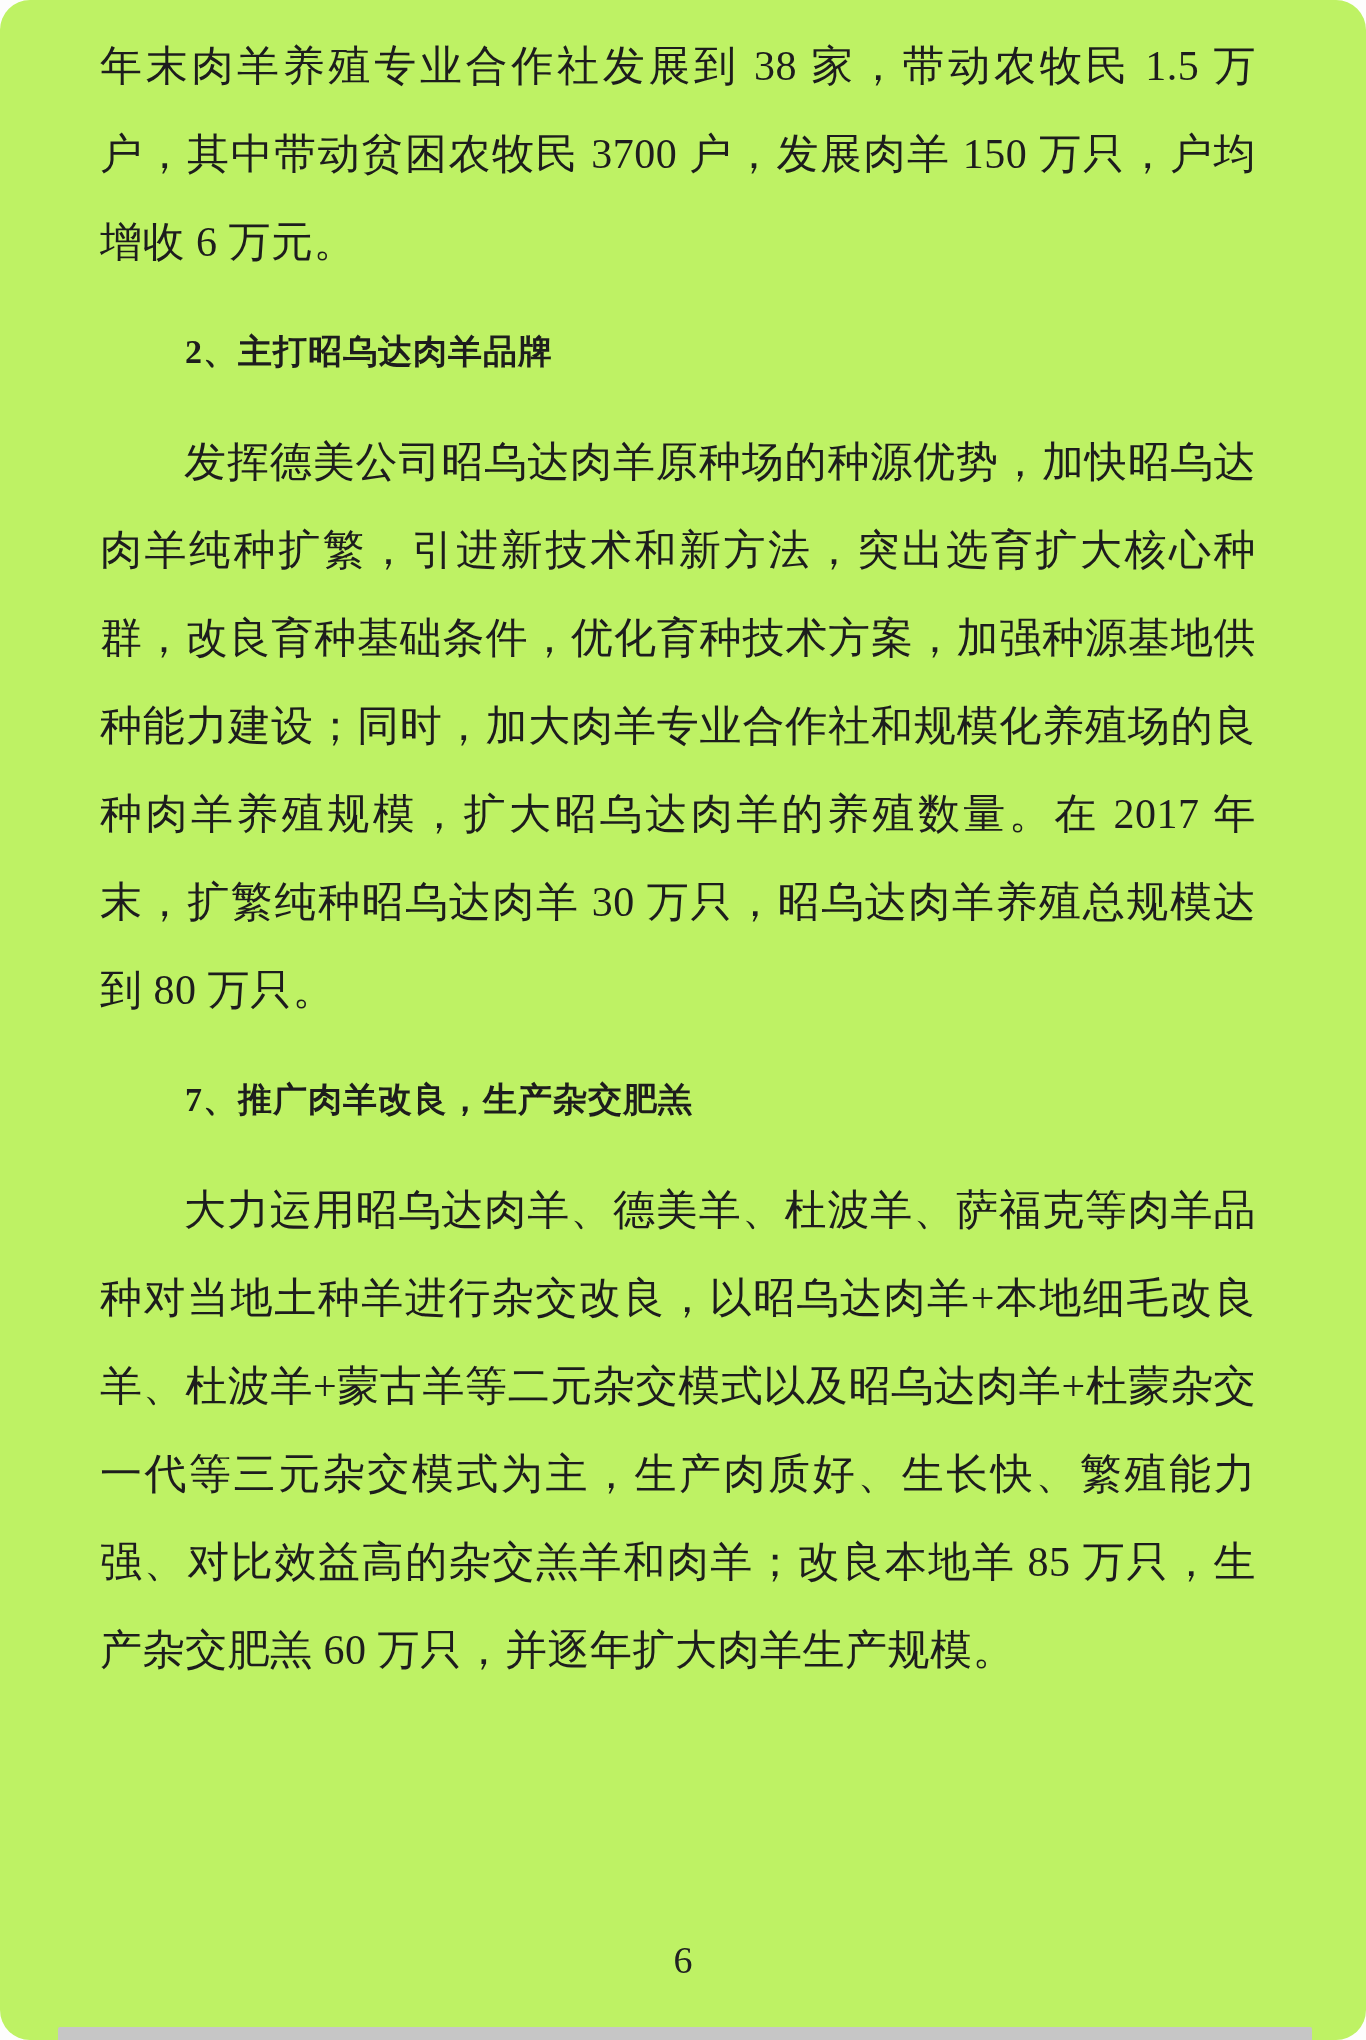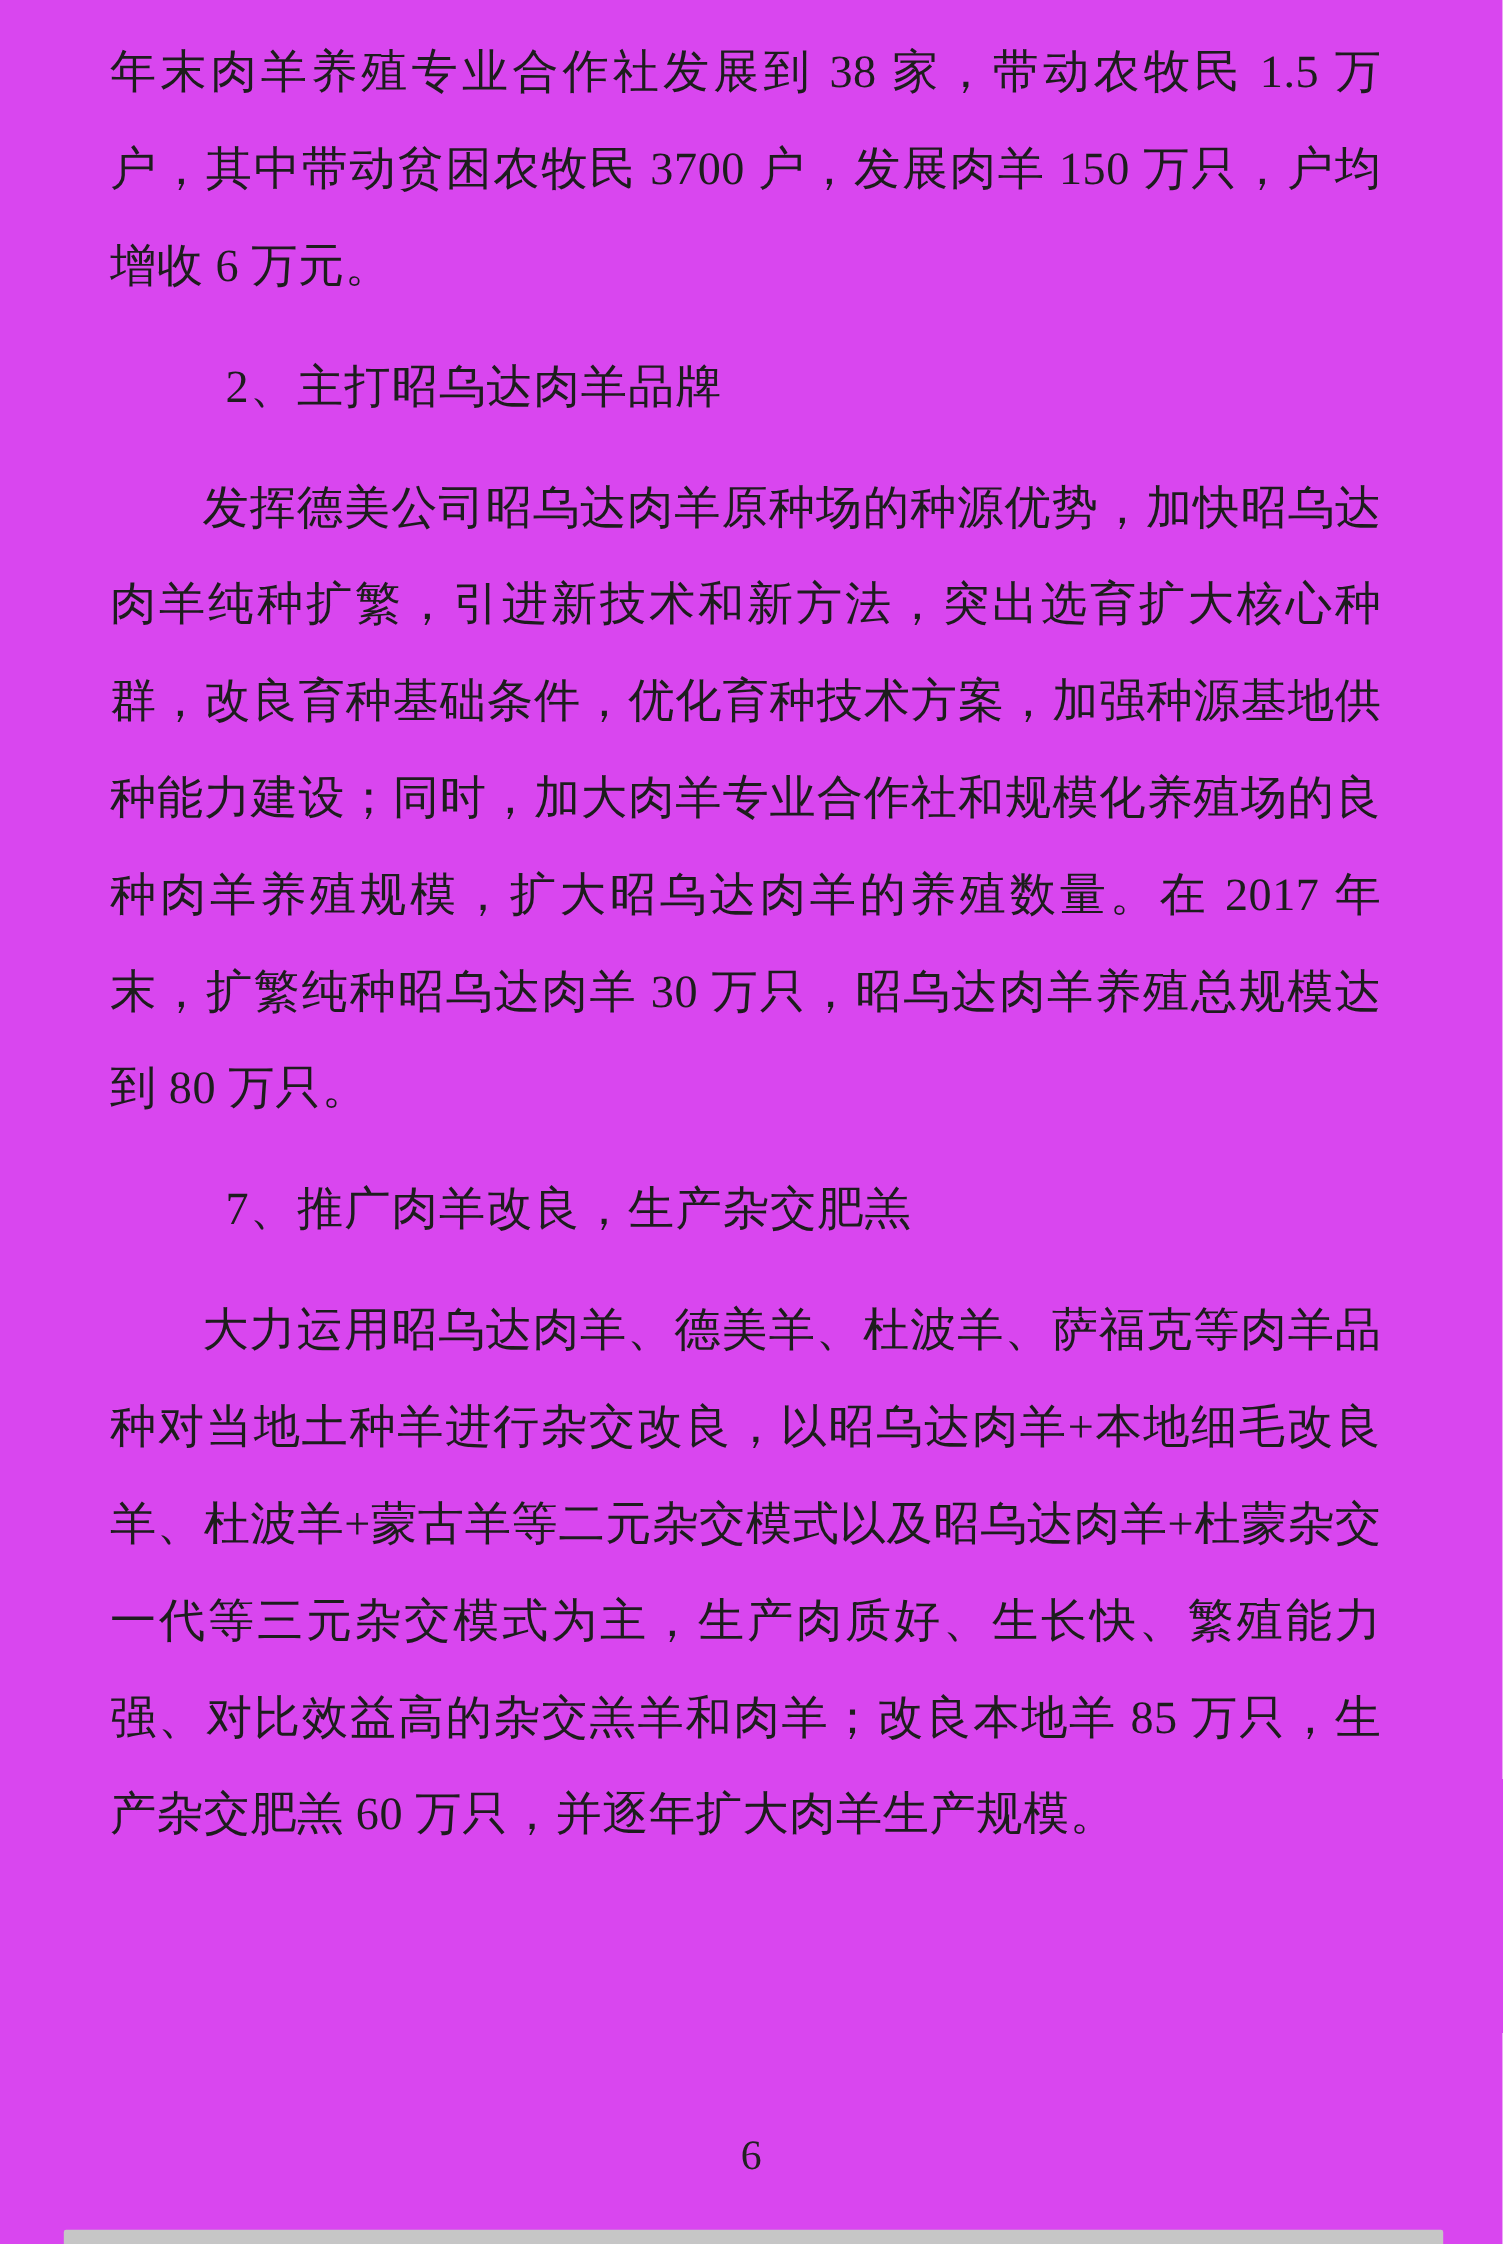--- a/index.html
+++ b/index.html
@@ -4,46 +4,47 @@
 <style>
   html, body {
     margin: 0;
     padding: 0;
     background: #fdfdfd;
   }
   .page {
     position: relative;
     width: 1366px;
     height: 2040px;
-    background: #d946ef;
+    background: #bef264;
     overflow: hidden;
     font-family: "Liberation Serif", "DejaVu Serif", serif;
     color: #1d1d1d;
+    border-radius: 30px;
   }
   .content {
     position: absolute;
     left: 100px;
     top: 22px;
     width: 1156px;
   }
   .para {
     margin: 0;
     font-size: 42px;
     line-height: 88px;
     text-align: justify;
     letter-spacing: 0.5px;
   }
   .para.indent {
     text-indent: 2em;
   }
   .heading {
     margin: 22px 0;
-    font-size: 42px;
+    font-size: 34px;
     line-height: 88px;
-    font-weight: normal;
+    font-weight: bold;
     text-indent: 2.5em;
     letter-spacing: 1px;
   }
   .page-number {
     position: absolute;
     left: 0;
     right: 0;
     top: 1936px;
     text-align: center;
     font-size: 38px;

